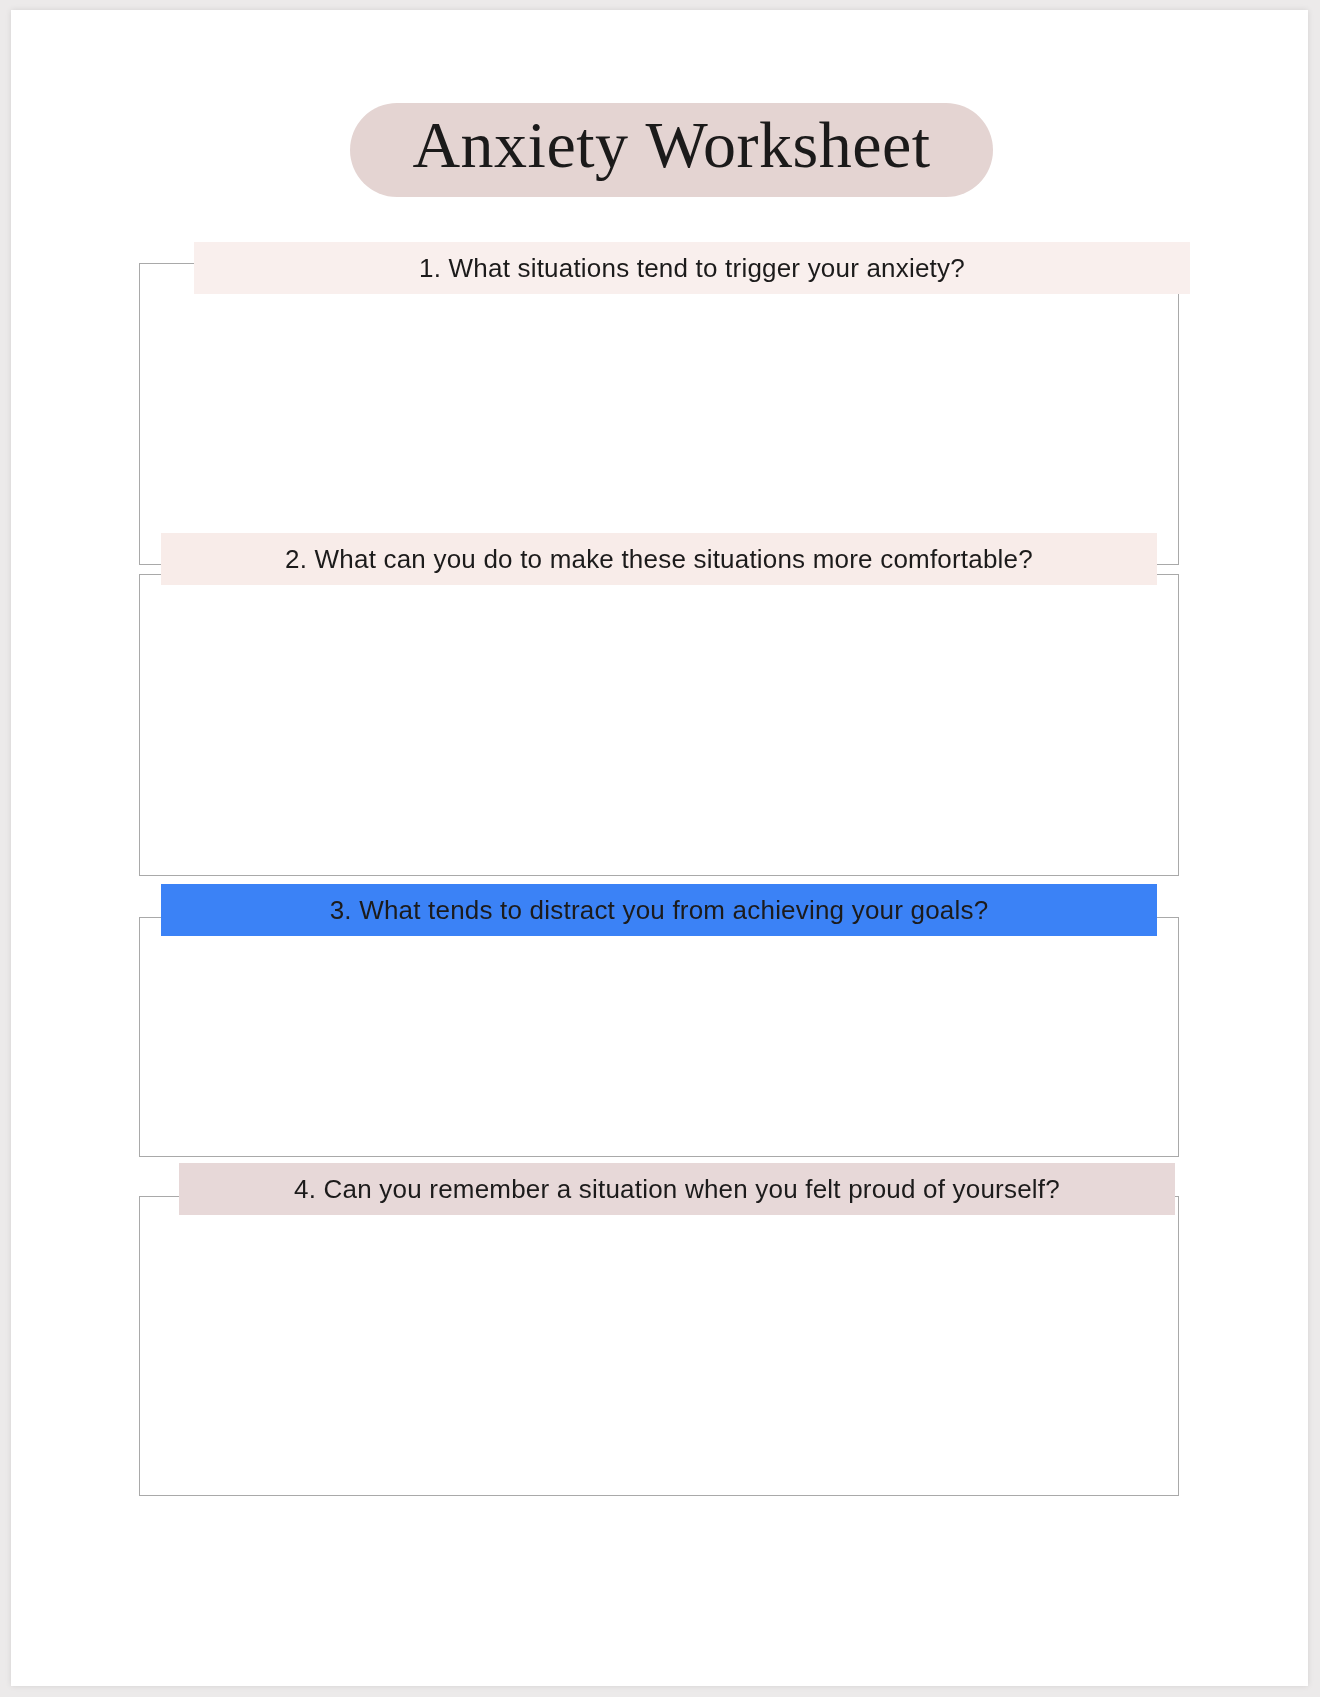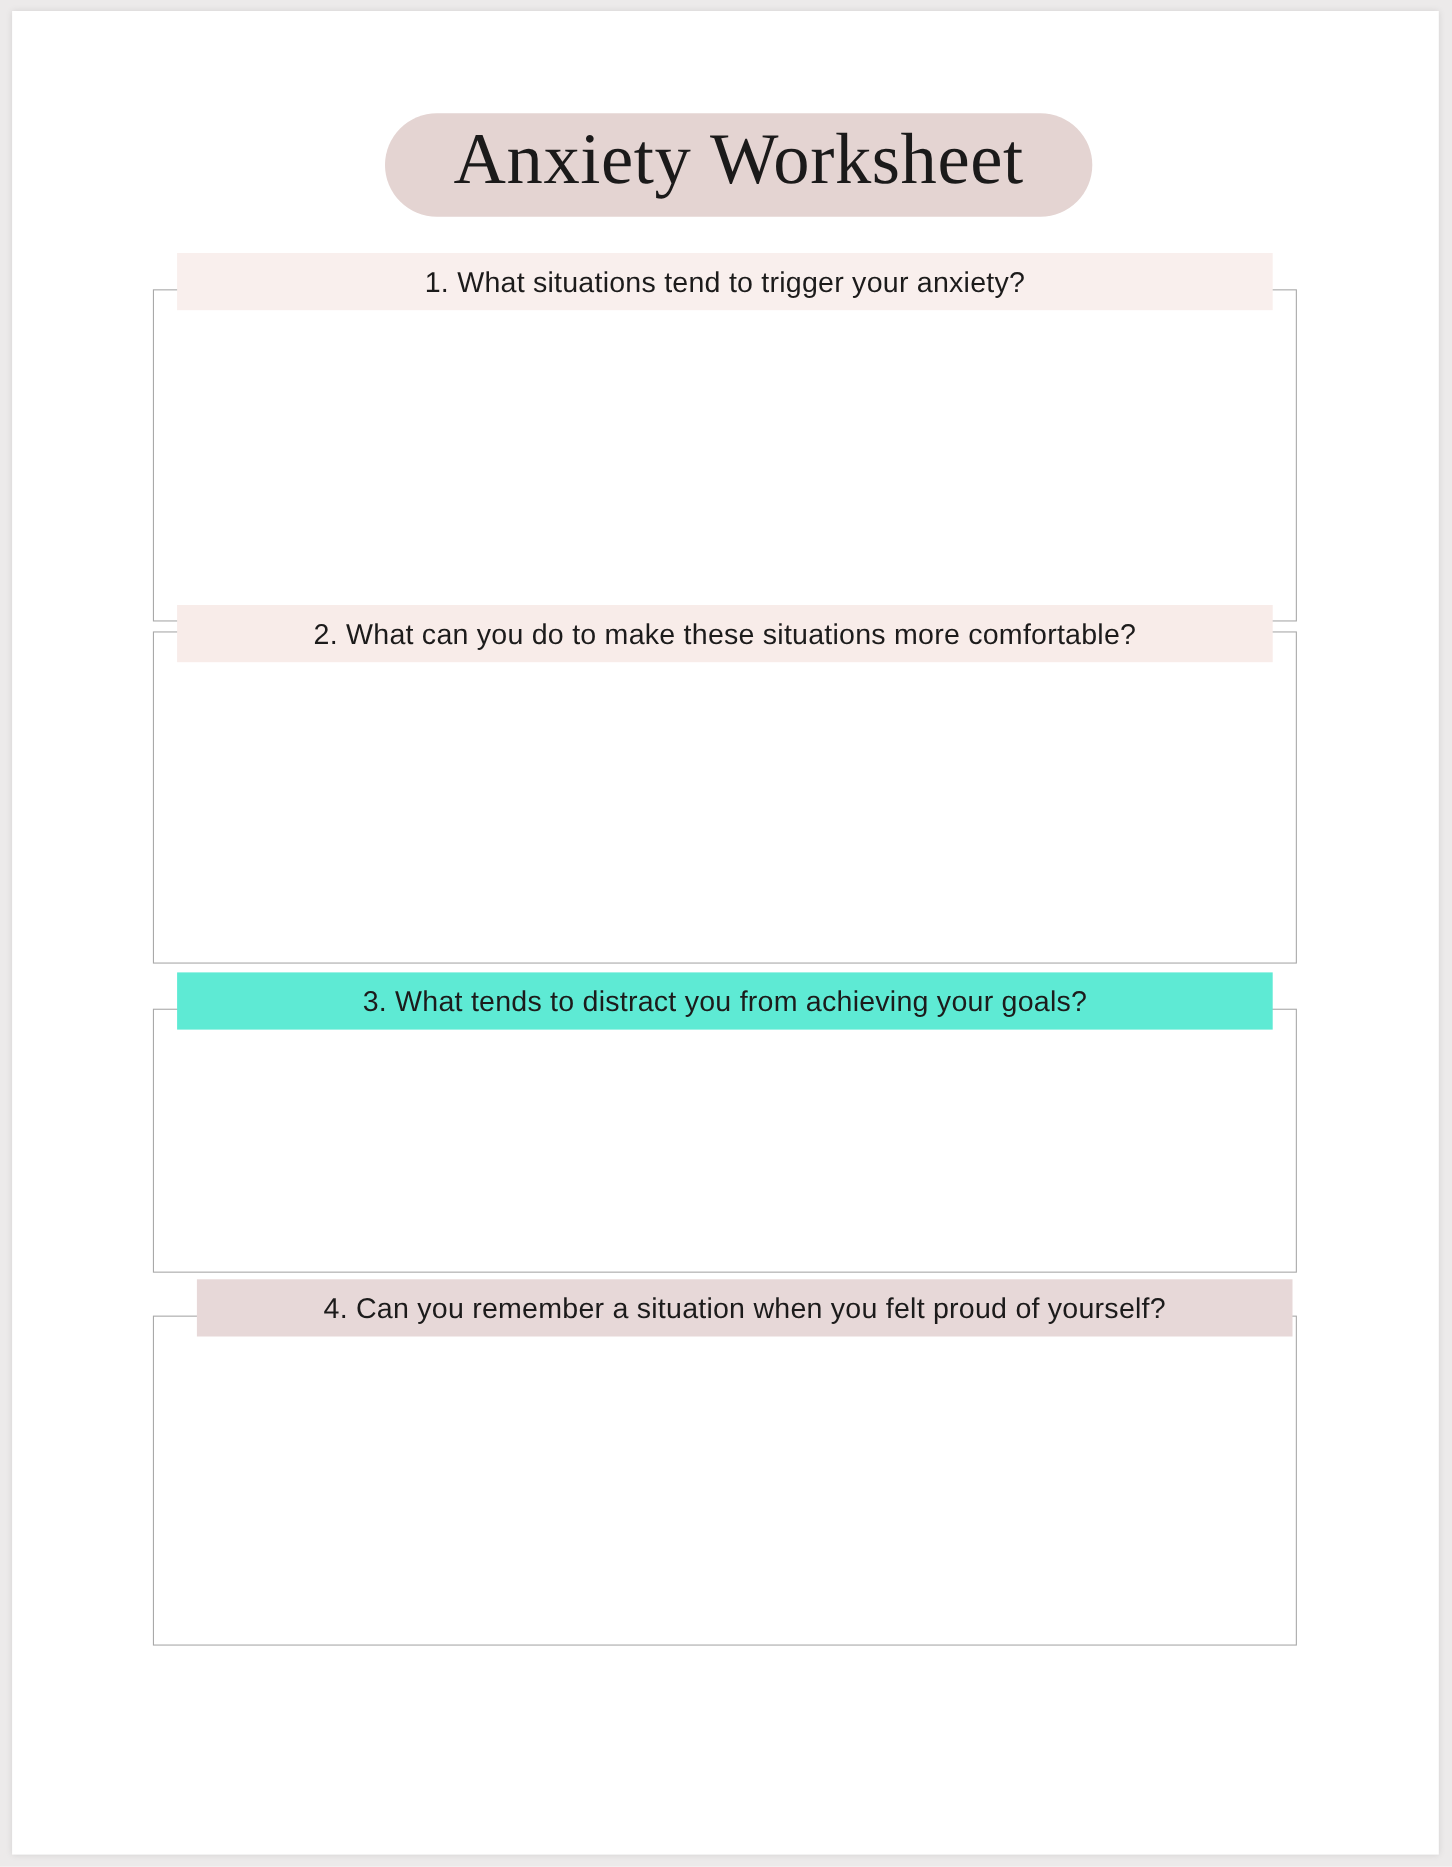--- a/index.html
+++ b/index.html
@@ -76,24 +76,24 @@
     font-family: "Liberation Sans", sans-serif;
     font-size: 26px;
     font-weight: 400;
     color: #1c1b1b;
     letter-spacing: 0.2px;
     white-space: nowrap;
   }
 
   
   #block1 .q-box   { top: 41px;  height: 302px; }
-  #block1 .q-band  { top: 8px; }
+  #block1 .q-band  { top: 20px; margin-left: 33px; }
   
   #block2 .q-box   { top: 41px;  height: 302px; }
-  #block2 .q-band  { top: 17px; }
+  #block2 .q-band  { top: 0; }
   
   #block3 .q-box   { top: 41px;  height: 240px; }
   #block3 .q-band  { top: 8px; }
   
   #block4 .q-box   { top: 41px;  height: 300px; }
   #block4 .q-band  { top: 8px; margin-left: 18px; }
 </style>
 </head>
 <body style="background: rgb(236, 234, 234);">
 
@@ -114,21 +114,21 @@
 
   <div class="q-block" id="block2" style="top:523px;">
     <div class="q-box"></div>
     <div class="q-band" style="background: rgb(248, 236, 233);">
       <span class="q-band-text">2. What can you do to make these situations more comfortable?</span>
     </div>
   </div>
 
   <div class="q-block" id="block3" style="top:866px;">
     <div class="q-box"></div>
-    <div class="q-band" style="background: #5eead4; justify-content: center;">
+    <div class="q-band" style="background: #3b82f6; justify-content: center;">
       <span class="q-band-text">3. What tends to distract you from achieving your goals?</span>
     </div>
   </div>
 
   <div class="q-block" id="block4" style="top:1145px;">
     <div class="q-box"></div>
     <div class="q-band" style="background: rgb(231, 216, 216);">
       <span class="q-band-text">4. Can you remember a situation when you felt proud of yourself?</span>
     </div>
   </div>

